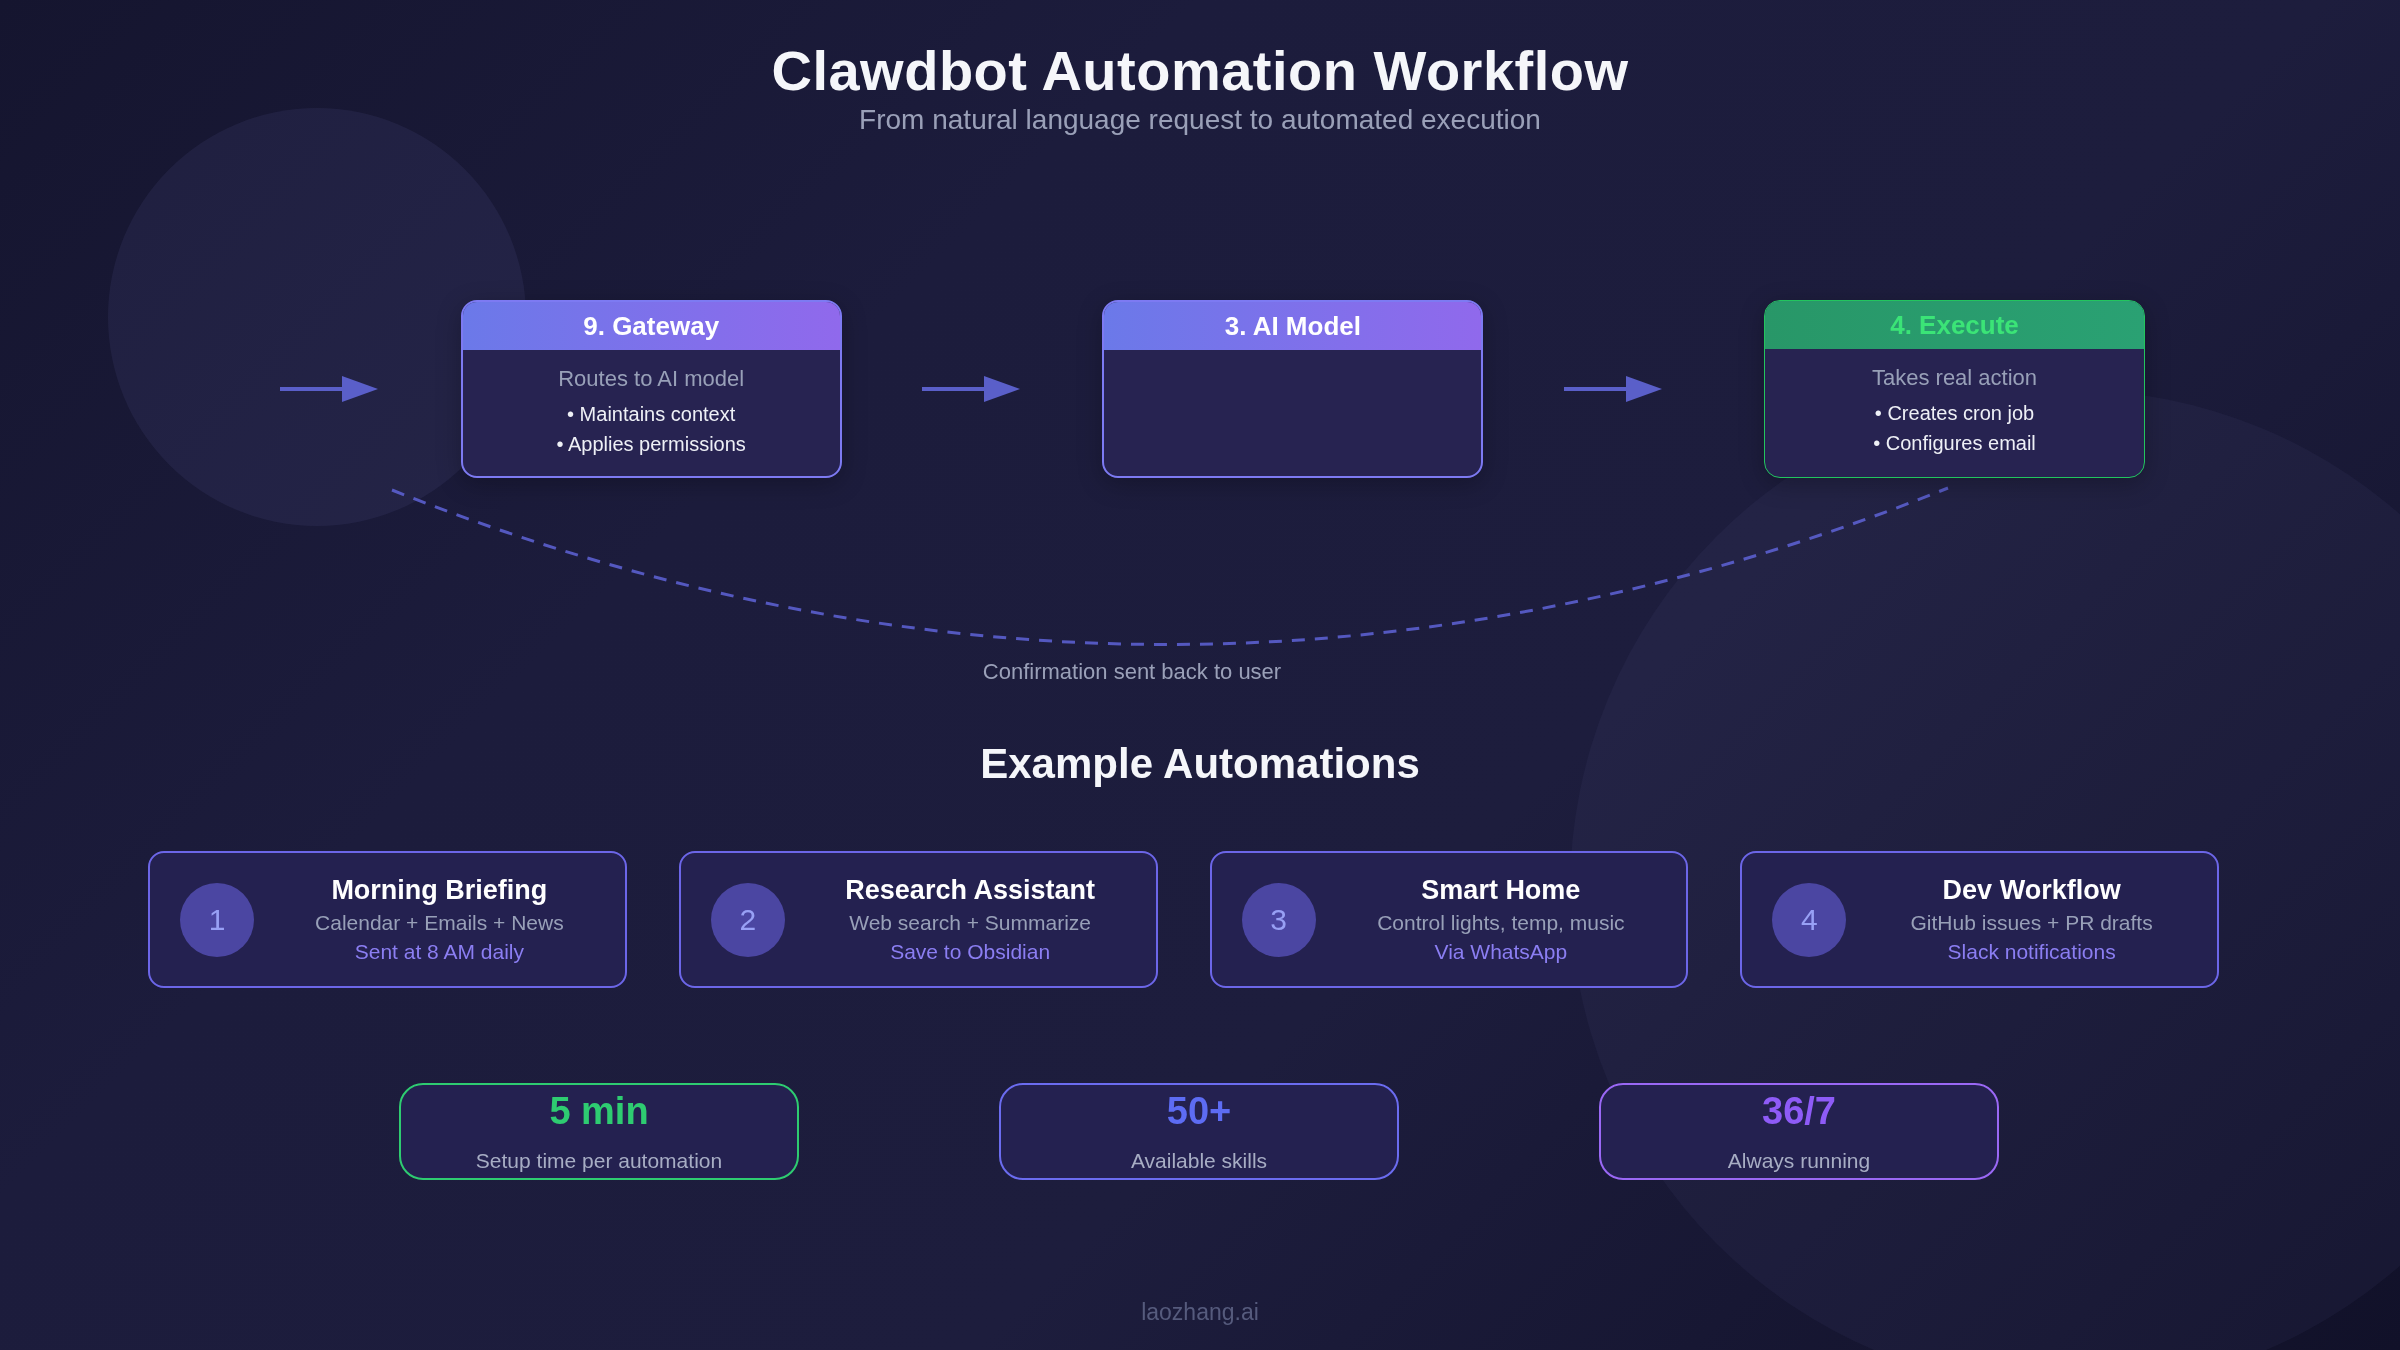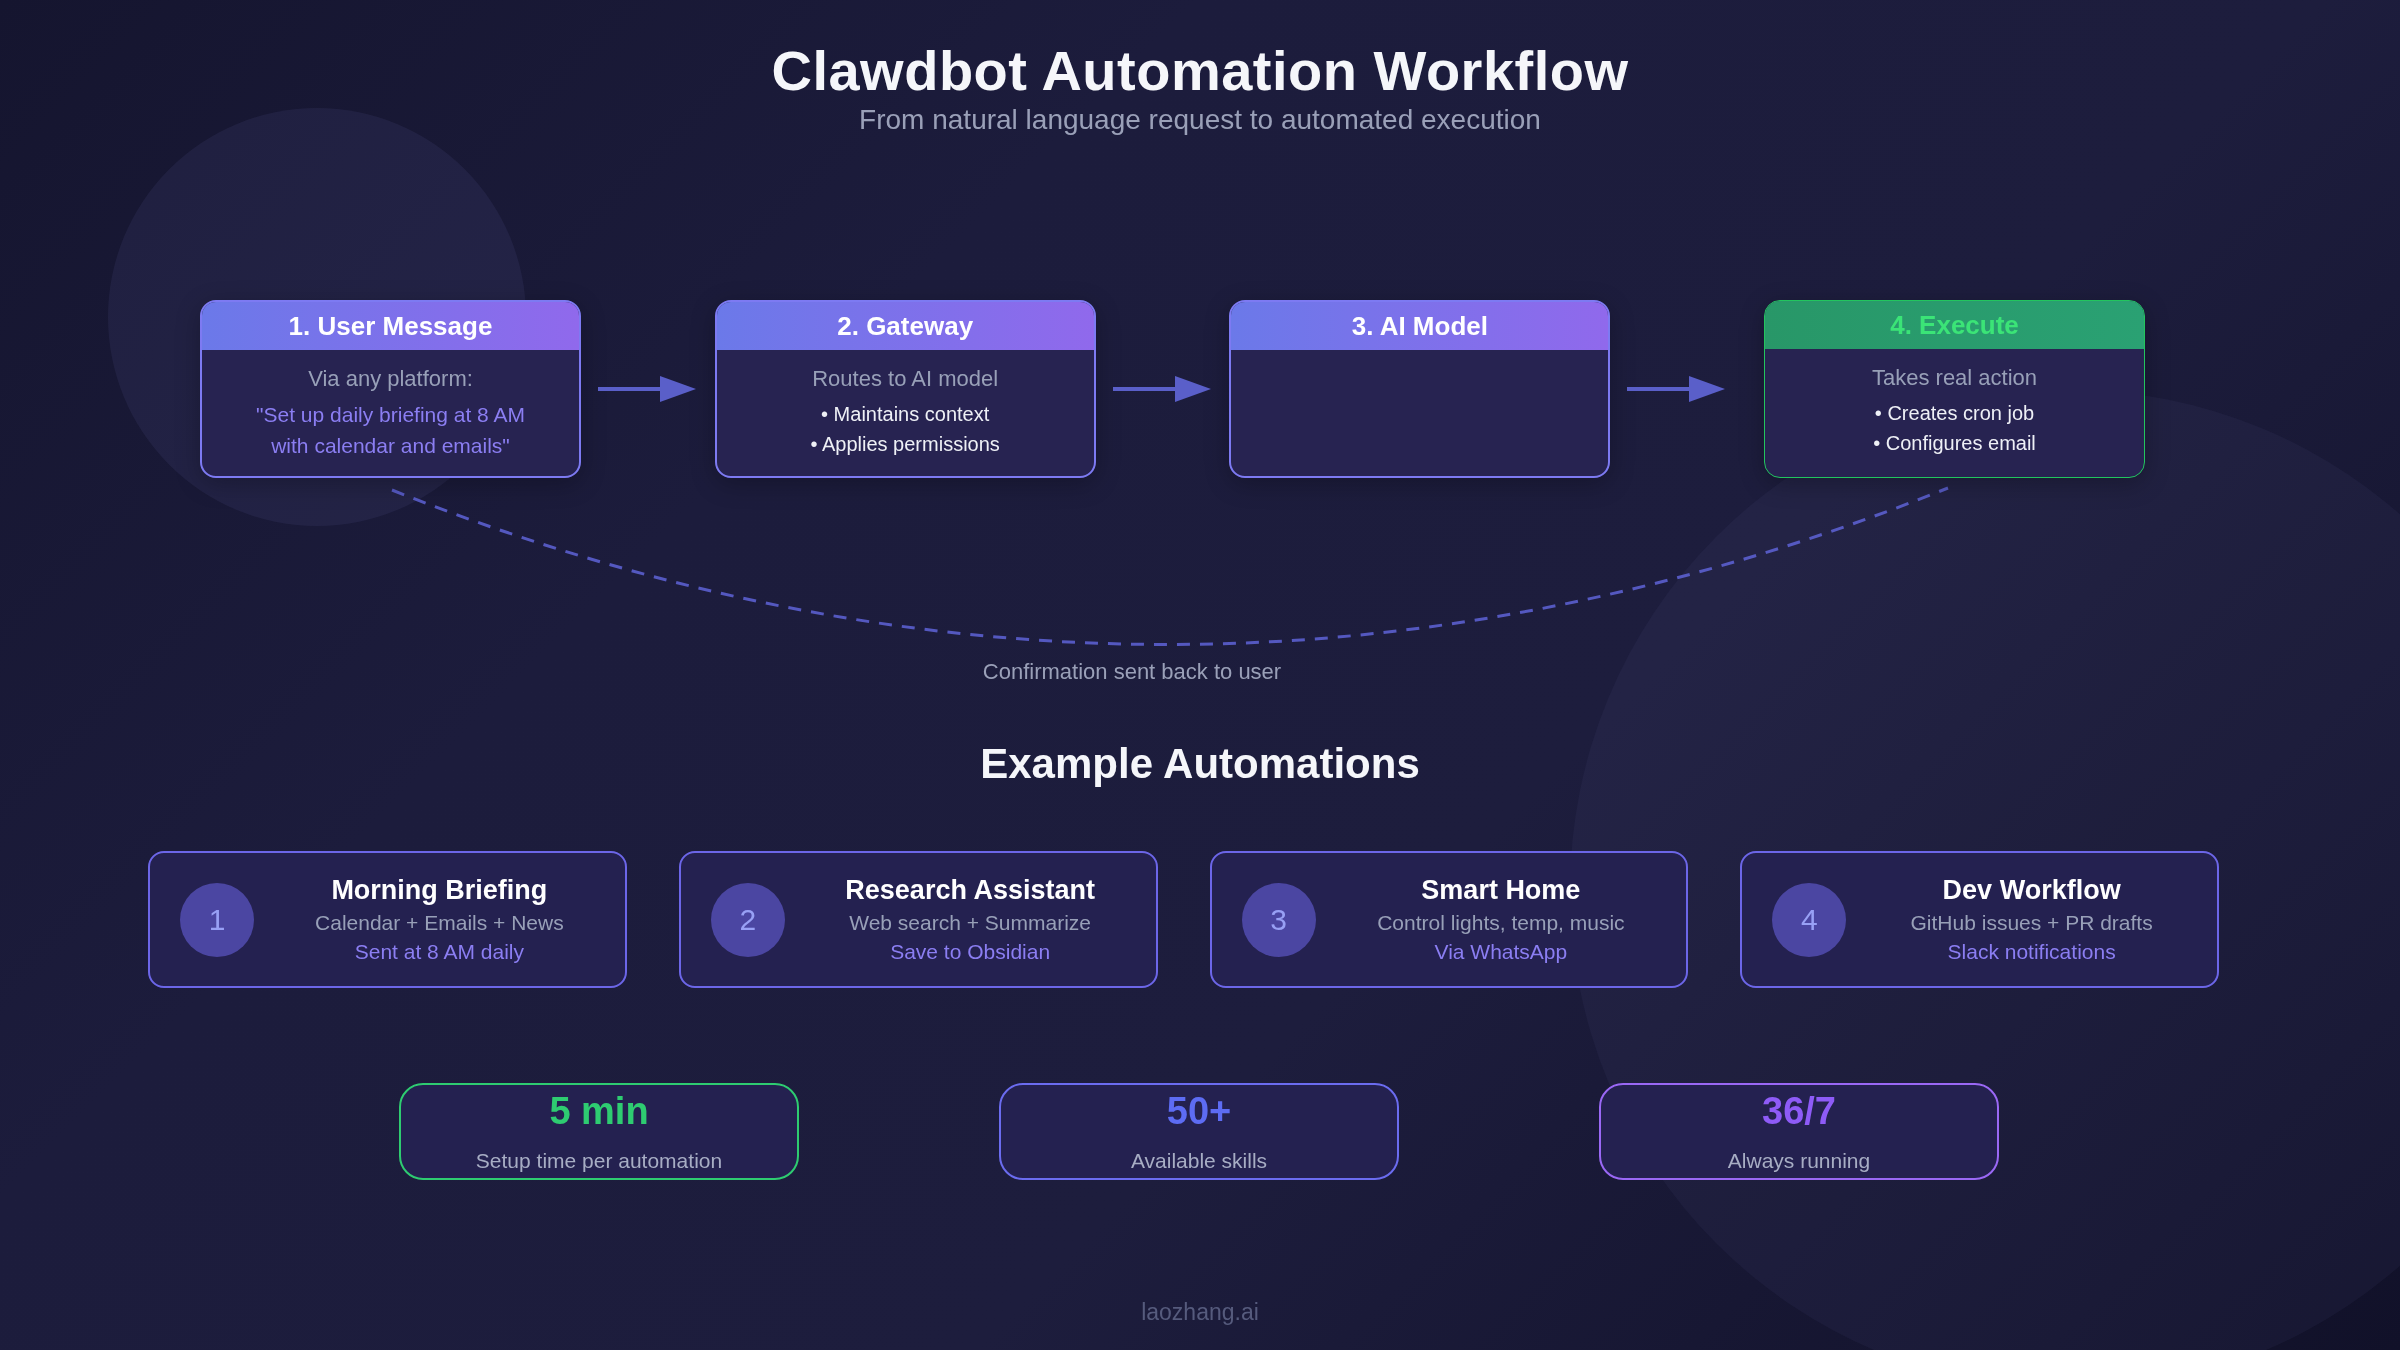--- a/index.html
+++ b/index.html
@@ -79,38 +79,30 @@
 
 <div class="page-title">Clawdbot Automation Workflow</div>
 <div class="page-subtitle">From natural language request to automated execution</div>
 
 <svg class="return-svg" viewBox="0 0 2400 1350">
   <path d="M 392 490 Q 1170 800 1948 488" fill="none" stroke="#5b5fce" stroke-width="3" stroke-dasharray="13 10" opacity="0.9"></path>
 </svg>
 
 <div class="flow-row">
 
-  <div class="step-box">
-    <div class="step-header">1. User Message</div>
-    <div class="step-body">
-      <div class="step-lead">Via any platform:</div>
-      <div class="step-line quote">"Set up daily briefing at 8 AM</div>
-      <div class="step-line quote">with calendar and emails"</div>
-    </div>
-  </div>
 
   <div class="flow-arrow">
     <svg width="100" height="28" viewBox="0 0 100 28">
       <line x1="0" y1="14" x2="62" y2="14" stroke="#5a5fc9" stroke-width="4"></line>
       <polygon points="62,1 98,14 62,27" fill="#5a5fc9"></polygon>
     </svg>
   </div>
 
   <div class="step-box">
-    <div class="step-header">2. Gateway</div>
+    <div class="step-header">9. Gateway</div>
     <div class="step-body">
       <div class="step-lead">Routes to AI model</div>
       <div class="step-line">• Maintains context</div>
       <div class="step-line">• Applies permissions</div>
     </div>
   </div>
 
   <div class="flow-arrow">
     <svg width="100" height="28" viewBox="0 0 100 28">
       <line x1="0" y1="14" x2="62" y2="14" stroke="#5a5fc9" stroke-width="4"></line>

